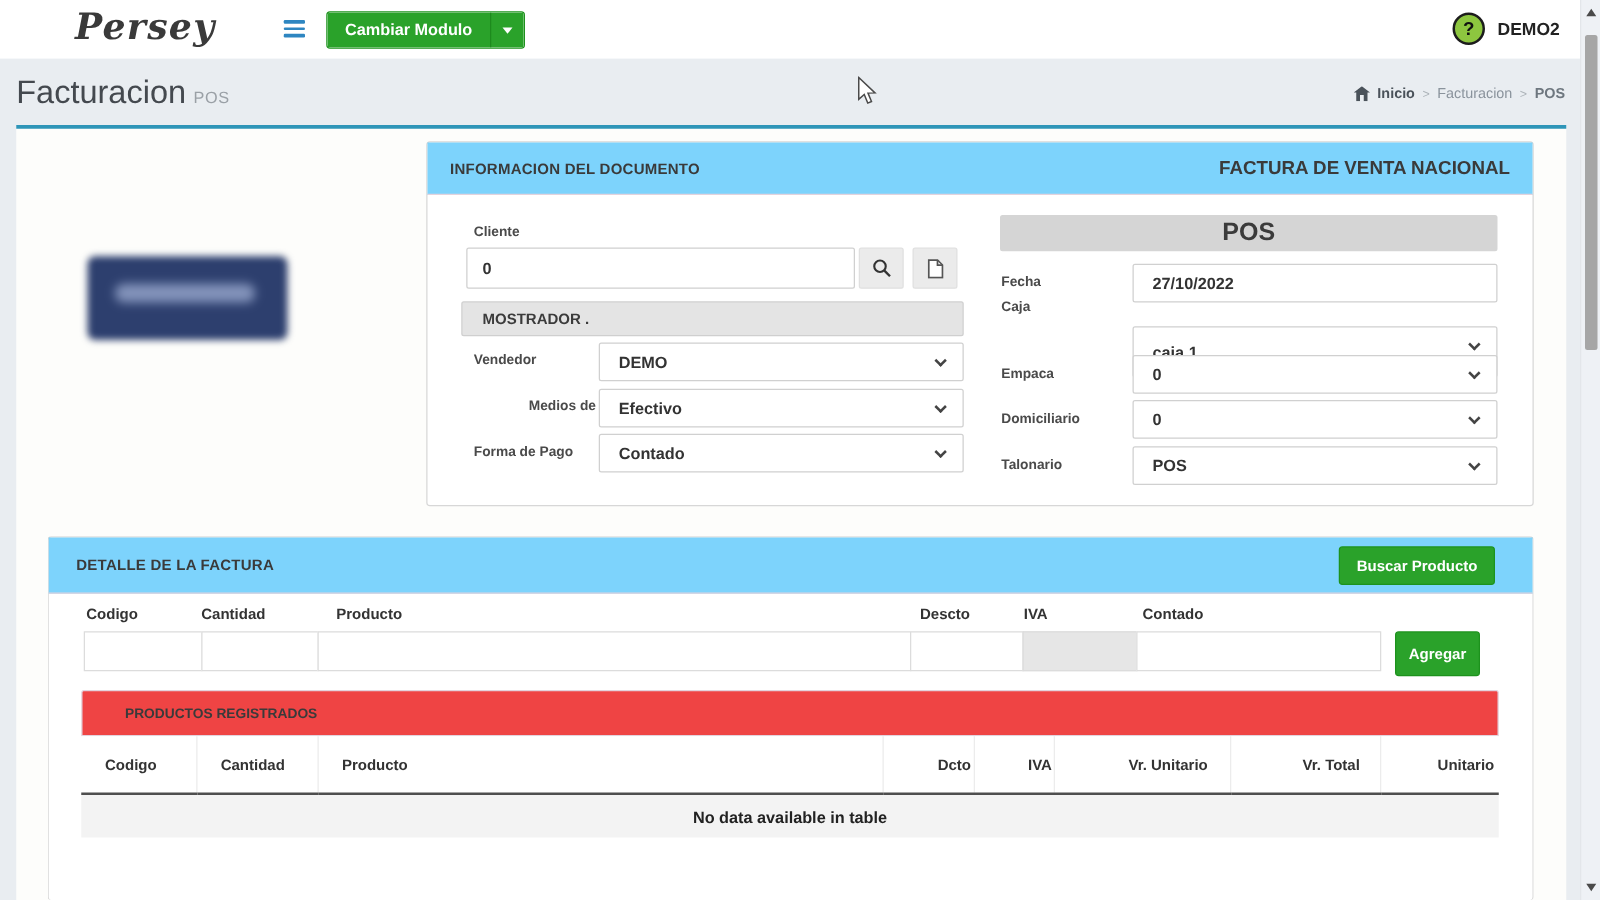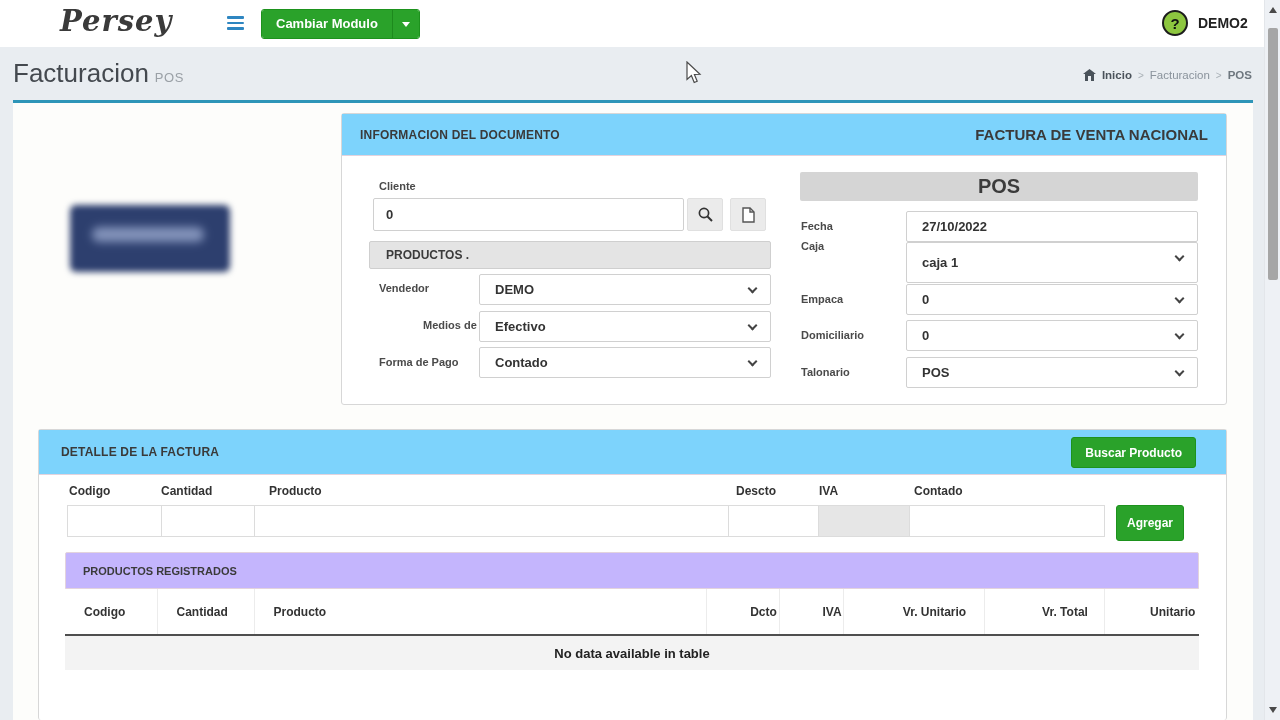--- a/index.html
+++ b/index.html
@@ -109,22 +109,22 @@
   .row-input {
     position:absolute; top:75px; height:32px; border:1px solid #dcdcdc; background:#fff;
     font-family:"Liberation Sans", sans-serif; font-size:13px; padding:0 8px; outline:none;
   }
   .row-input.disabled { background:#e6e6e6; }
   .agregar-btn { position:absolute; left:1077px; top:75px; width:68px; height:36px; }
 
   
   .sub-panel { position:absolute; left:26px; top:122px; width:1134px; }
   .sub-header {
-    height:37px; background:#c4b5fd; border:1px solid #e3d3dd; border-radius:2px 2px 0 0;
-    display:flex; align-items:center; padding-left:17px;
+    height:37px; background:#ef4444; border:1px solid #e3d3dd; border-radius:2px 2px 0 0;
+    display:flex; align-items:center; padding-left:34px;
     font-size:11px; font-weight:bold; color:#3a3a3a;
   }
   table.prod { width:1134px; border-collapse:collapse; table-layout:fixed; }
   table.prod th {
     height:46px; font-size:12px; font-weight:bold; color:#333; background:#fff;
     border-bottom:2px solid #4e4e4e; border-left:1px solid #ececec; cursor:pointer;
   }
   table.prod th:first-child { border-left:none; }
   th.al { text-align:left; padding-left:19px; }
   th.ac { text-align:center;padding-left:42px; }
@@ -196,21 +196,21 @@
       <line x1="9.5" y1="9.5" x2="14" y2="14" stroke="#333" stroke-width="1.9"></line>
     </svg>
   </div>
   <div class="icon-btn" style="left:388px; top:84px;">
     <svg width="13" height="16" viewBox="0 0 13 16">
       <path d="M1 1 L8 1 L12 5 L12 15 L1 15 Z" fill="#fff" stroke="#555" stroke-width="1.4"></path>
       <path d="M8 1 L8 5 L12 5" fill="none" stroke="#555" stroke-width="1.4"></path>
     </svg>
   </div>
 
-  <div class="gray-box" style="left:27px; top:127px; width:402px; height:28px; font-size:12px; padding-left:16px;">PRODUCTOS .</div>
+  <div class="gray-box" style="left:27px; top:127px; width:402px; height:28px; font-size:12px; padding-left:16px;">MOSTRADOR .</div>
 
   <div class="field-label" style="left:37px; top:168px;">Vendedor</div>
   <div class="fake-select" style="left:137px; top:160px; width:292px; height:31px;">
     <span>DEMO</span>
     <span class="chev"></span>
   </div>
 
   <div class="field-label" style="left:37px; top:205px;padding-left:44px;">Medios de Pago</div>
   <div class="fake-select" style="left:137px; top:197px; width:292px; height:31px;">
     <span>Efectivo</span>
@@ -222,21 +222,21 @@
     <span>Contado</span>
     <span class="chev"></span>
   </div>
 
   <div class="gray-box" style="left:458px; top:58px; width:398px; height:29px; font-size:20px; justify-content:center; background:#d5d5d5; border:none;">POS</div>
 
   <div class="field-label" style="left:459px; top:106px;">Fecha</div>
   <input class="text-input" style="left: 564px; top: 97px; width: 292px; height: 31px; padding-left: 15px;" value="27/10/2022">
 
   <div class="field-label" style="left:459px; top:126px;">Caja</div>
-  <div class="fake-select" style="left:564px; top:128px; width:292px; height:41px;text-align:right;">
+  <div class="fake-select" style="left:564px; top:147px; width:292px; height:41px;text-align:right;">
     <span>caja 1</span>
     <span class="chev"></span>
   </div>
 
   <div class="field-label" style="left:459px; top:179px;">Empaca</div>
   <div class="fake-select" style="left:564px; top:170px; width:292px; height:31px;">
     <span>0</span>
     <span class="chev"></span>
   </div>
 

